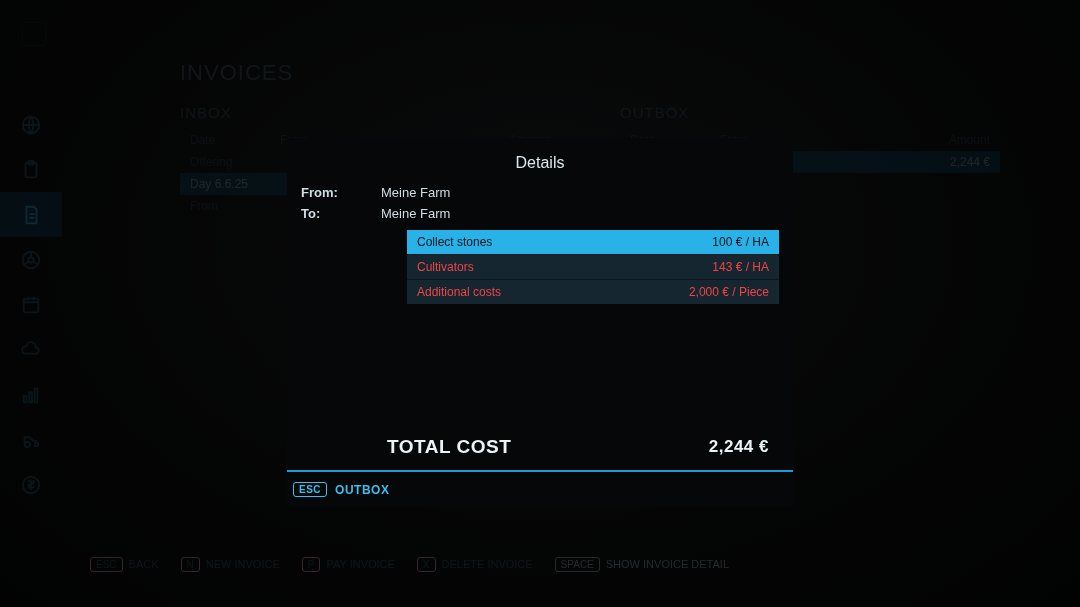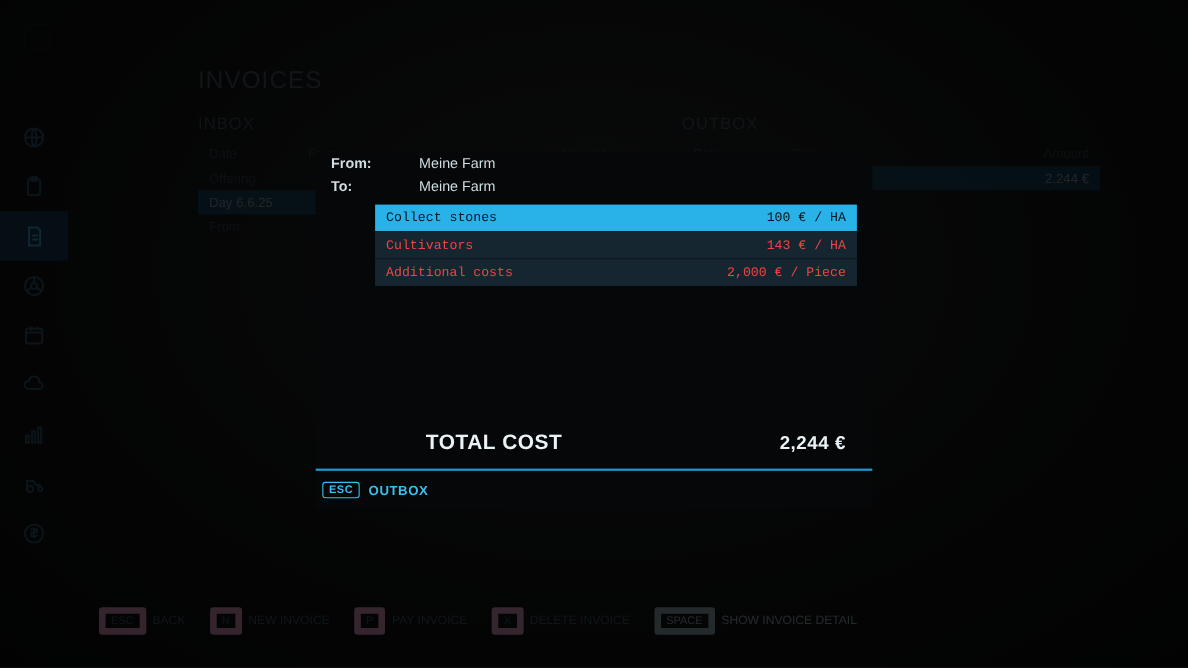--- a/index.html
+++ b/index.html
@@ -42,21 +42,21 @@
   .bg .cD { width: 90px; } .bg .cF { flex: 1; } .bg .cA { width: 80px; text-align: right; }
 
   
   .hints {
     position: absolute; left: 0; right: 0; bottom: 30px; height: 26px;
     display: flex; align-items: center; gap: 22px; padding-left: 90px;
     font-size: 11px; color: #3e5a6a; opacity: .45;
   }
   .hints .hint { display: flex; align-items: center; gap: 6px; }
   .hints .key {
-    border: 6px solid #f9a8d4; padding: 1px 5px; border-radius: 3px; font-size: 10px;
+    border: 1px solid #f9a8d4; padding: 1px 5px; border-radius: 3px; font-size: 10px;
     color: #3e5a6a;
   }
   .hints .hint.bright { color: #a7bfcc; opacity: 1; }
   .hints .hint.bright .key { border-color: #a7bfcc; color: #a7bfcc; }
 
   
   .modal-back {
     position: absolute; inset: 0; background: rgba(0,0,0,0.55);
     display: flex; align-items: flex-start; justify-content: center;
   }
@@ -65,21 +65,21 @@
     display: flex; flex-direction: column;
   }
   .modal .title {
     text-align: center; color: #dbe8ef; font-size: 16px; font-weight: 500;
     padding: 16px 0 10px;
   }
   .meta { padding: 0 14px; color: #cfdde4; font-size: 13px; }
   .meta .mrow { display: flex; padding: 3px 0; }
   .meta .mlab { width: 80px; font-weight: 600; }
   .positions { padding: 6px 14px 0 14px; }
-  .positions .ptable { margin-left: 40px; font-family: Liberation Mono, monospace; }
+  .positions .ptable { margin-left: 106px; }
   .positions .prow {
     display: flex; justify-content: space-between; align-items: center;
     background: #162630; color: #ef4444; font-size: 12px;
     padding: 5px 10px; margin-bottom: 0px;
   }
   .positions .prow.sel { background: #29b2e8; color: #05151c; }
   .positions .prow + .prow { border-top: 1px solid rgba(0,0,0,0.35); }
   .positions .pr { text-align: right; }
 
   .total {
@@ -229,20 +229,21 @@
       <span>DELETE INVOICE</span>
     </div>
   <div class="hint bright">
       <span class="key">SPACE</span>
       <span>SHOW INVOICE DETAIL</span>
     </div>
 </div>
 
 <div class="modal-back">
   <div class="modal">
+    <div class="title">Details</div>
     <div class="meta">
       <div class="mrow">
         <span class="mlab">From:</span>
         <span>Meine Farm</span>
       </div>
       <div class="mrow">
         <span class="mlab">To:</span>
         <span>Meine Farm</span>
       </div>
     </div>

